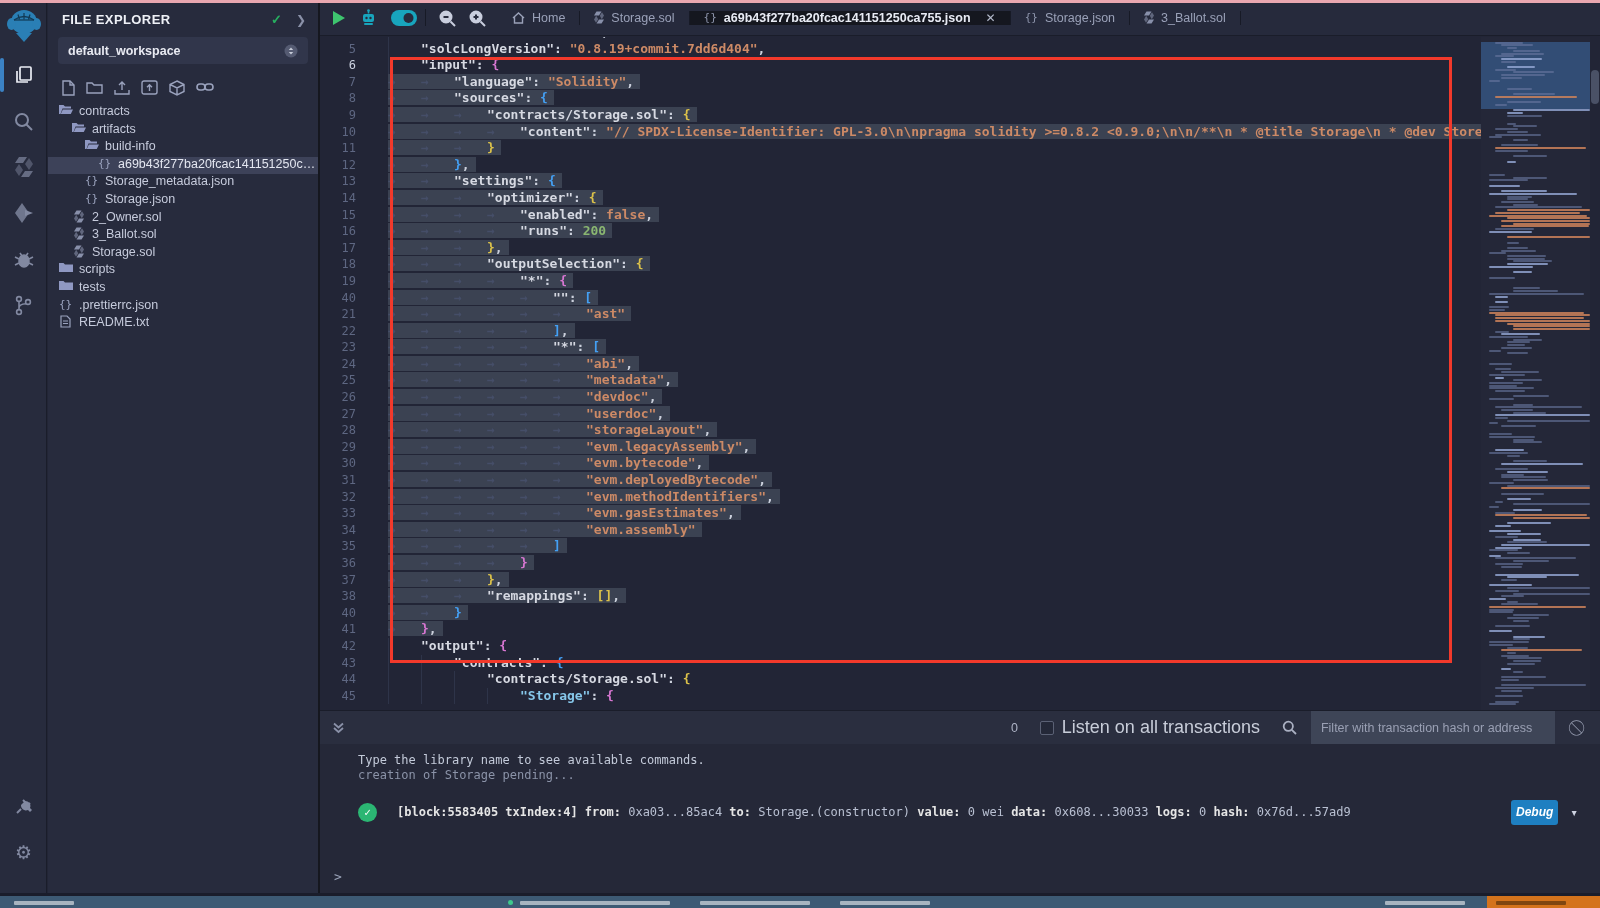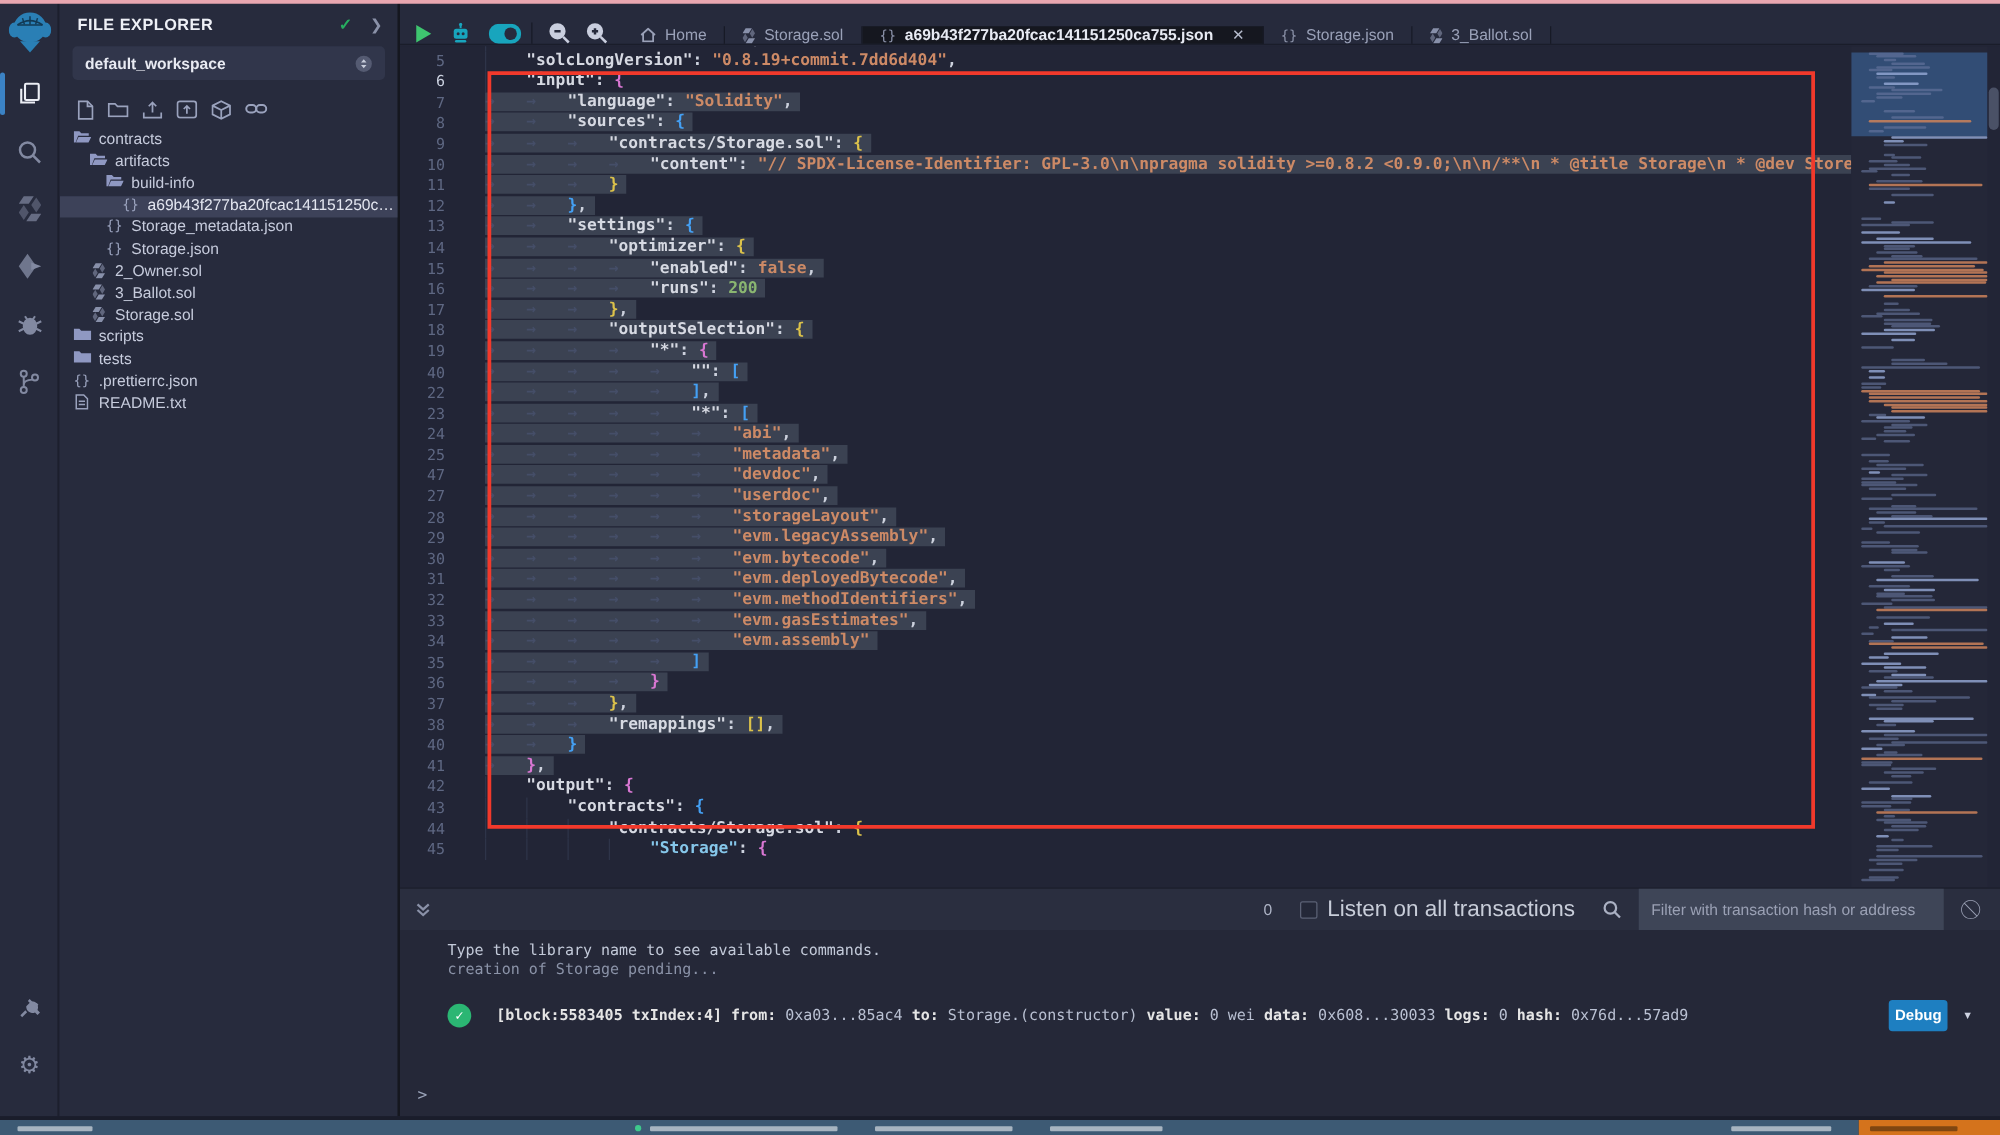--- a/index.html
+++ b/index.html
@@ -38,21 +38,21 @@
   .tree-row.selected { background:#3d4259; color:#e3e6f0; }
   .tree-ico { width:15px; display:inline-flex; justify-content:center; margin-right:6px; color:#8f98c2; flex:none; }
   .tree-ico.json { color:#9aa2bd; font-family:"DejaVu Sans Mono", monospace; font-size:11px; }
   .tree-label { overflow:hidden; text-overflow:ellipsis; }
 
   
   .main { position:absolute; left:320px; top:0; width:1280px; height:893px; background:#222536; }
 
   
   .tabbar { position:absolute; left:0; top:0; width:1280px; height:36px; background:#262a3c;
-    border-bottom:1px solid #1a1d2a; display:flex; align-items:flex-end; z-index:10; }
+    border-bottom:1px solid #1a1d2a; display:flex; align-items:center; z-index:10; }
   .tb-icons { display:flex; align-items:center; padding:0 8px 0 12px; gap:14px; border-right:1px solid #171a26; }
   .tb-icons2 { display:flex; align-items:center; padding:0 12px; gap:12px; }
   .tab { display:flex; align-items:center; gap:7px; padding:0 14px; font-size:12.5px; color:#9aa1b8;
     border-right:1px solid #171a26; cursor:pointer; white-space:nowrap; }
   .tab.active { background:#15171f; color:#e8ebf4; font-weight:bold; }
   .tab .ticon { font-family:"DejaVu Sans Mono", monospace; font-size:11px; color:#8d94ab; font-weight:normal; }
   .tab .close { margin-left:8px; color:#b6bccd; font-size:12px; font-weight:normal; }
 
   
   .editor { position:absolute; left:0; top:37px; width:1280px; height:673px; overflow:hidden; background:#222536; }
@@ -93,21 +93,21 @@
   .filter::placeholder { color:#9aa0b4; }
   .ban { margin:0 14px 0 12px; color:#9aa0b4; font-size:15px; cursor:pointer; }
   .srch { color:#aab0c2; margin-left:4px; }
   .term-msg { position:absolute; left:38px; font-size:12px; white-space:pre; }
   .tx-row { position:absolute; left:38px; top:87px; width:1230px; height:28px; display:flex; align-items:center; }
   .tx-ok { width:19px; height:19px; border-radius:50%; background:#2bb673; color:#fff; font-size:11px;
     display:flex; align-items:center; justify-content:center; margin-right:20px; flex:none; }
   .tx-text { font-size:12px; color:#b9c0d2; white-space:pre; overflow:hidden; flex:1; }
   .tx-text b { color:#e5e5e5; }
   .debug-btn { width:47px; height:25px; background:#1e7fc1; color:#fff; border:none; border-radius:3px;
-    font-size:12px; font-weight:bold; font-family:"Liberation Sans", sans-serif; cursor:pointer; flex:none; }
+    font-size:12px; font-weight:bold; font-family:"Liberation Sans", sans-serif; cursor:pointer; flex:none;font-style:italic; }
   .tx-chev { color:#cfd4e2; margin:0 10px 0 12px; font-size:13px; cursor:pointer; }
   .prompt { position:absolute; left:14px; top:158px; color:#9aa3b8; font-size:13px; }
 
   
   .statusbar { position:absolute; left:0; top:893px; width:1600px; height:15px; background:#1a1d2b; z-index:50; }
   .sb-teal { position:absolute; left:0; top:3px; width:1487px; height:12px; background:#3d5a74; }
   .sb-orange { position:absolute; left:1487px; top:3px; width:113px; height:12px; background:#d4731c; }
   .sb-frag { position:absolute; top:8px; height:4px; background:rgba(255,255,255,.55); border-radius:1px; }
   .sb-dot { position:absolute; top:7px; width:5px; height:5px; border-radius:50%; background:#3ec98c; }
   svg { display:block; }
@@ -446,25 +446,26 @@
         <div class="line"><span class="ln">11</span><span class="lc"><span class="sel"><span class="ind">→</span><span class="ind">→</span><span class="ind">→</span><span class="y">}</span></span></span></div>
         <div class="line"><span class="ln">12</span><span class="lc"><span class="sel"><span class="ind">→</span><span class="ind">→</span><span class="u">}</span><span class="w">,</span></span></span></div>
         <div class="line"><span class="ln">13</span><span class="lc"><span class="sel"><span class="ind">→</span><span class="ind">→</span><span class="k">"settings"</span><span class="w">: </span><span class="u">{</span></span></span></div>
         <div class="line"><span class="ln">14</span><span class="lc"><span class="sel"><span class="ind">→</span><span class="ind">→</span><span class="ind">→</span><span class="k">"optimizer"</span><span class="w">: </span><span class="y">{</span></span></span></div>
         <div class="line"><span class="ln">15</span><span class="lc"><span class="sel"><span class="ind">→</span><span class="ind">→</span><span class="ind">→</span><span class="ind">→</span><span class="k">"enabled"</span><span class="w">: </span><span class="o">false</span><span class="w">,</span></span></span></div>
         <div class="line"><span class="ln">16</span><span class="lc"><span class="sel"><span class="ind">→</span><span class="ind">→</span><span class="ind">→</span><span class="ind">→</span><span class="k">"runs"</span><span class="w">: </span><span class="m">200</span></span></span></div>
         <div class="line"><span class="ln">17</span><span class="lc"><span class="sel"><span class="ind">→</span><span class="ind">→</span><span class="ind">→</span><span class="y">}</span><span class="w">,</span></span></span></div>
         <div class="line"><span class="ln">18</span><span class="lc"><span class="sel"><span class="ind">→</span><span class="ind">→</span><span class="ind">→</span><span class="k">"outputSelection"</span><span class="w">: </span><span class="y">{</span></span></span></div>
         <div class="line"><span class="ln">19</span><span class="lc"><span class="sel"><span class="ind">→</span><span class="ind">→</span><span class="ind">→</span><span class="ind">→</span><span class="k">"*"</span><span class="w">: </span><span class="p">{</span></span></span></div>
         <div class="line"><span class="ln">40</span><span class="lc"><span class="sel"><span class="ind">→</span><span class="ind">→</span><span class="ind">→</span><span class="ind">→</span><span class="ind">→</span><span class="k">""</span><span class="w">: </span><span class="u">[</span></span></span></div>
+        <div class="line"><span class="ln">21</span><span class="lc"><span class="sel"><span class="ind">→</span><span class="ind">→</span><span class="ind">→</span><span class="ind">→</span><span class="ind">→</span><span class="ind">→</span><span class="s">"ast"</span></span></span></div>
         <div class="line"><span class="ln">22</span><span class="lc"><span class="sel"><span class="ind">→</span><span class="ind">→</span><span class="ind">→</span><span class="ind">→</span><span class="ind">→</span><span class="u">]</span><span class="w">,</span></span></span></div>
         <div class="line"><span class="ln">23</span><span class="lc"><span class="sel"><span class="ind">→</span><span class="ind">→</span><span class="ind">→</span><span class="ind">→</span><span class="ind">→</span><span class="k">"*"</span><span class="w">: </span><span class="u">[</span></span></span></div>
         <div class="line"><span class="ln">24</span><span class="lc"><span class="sel"><span class="ind">→</span><span class="ind">→</span><span class="ind">→</span><span class="ind">→</span><span class="ind">→</span><span class="ind">→</span><span class="s">"abi"</span><span class="w">,</span></span></span></div>
         <div class="line"><span class="ln">25</span><span class="lc"><span class="sel"><span class="ind">→</span><span class="ind">→</span><span class="ind">→</span><span class="ind">→</span><span class="ind">→</span><span class="ind">→</span><span class="s">"metadata"</span><span class="w">,</span></span></span></div>
-        <div class="line"><span class="ln">47</span><span class="lc"><span class="sel"><span class="ind">→</span><span class="ind">→</span><span class="ind">→</span><span class="ind">→</span><span class="ind">→</span><span class="ind">→</span><span class="s">"devdoc"</span><span class="w">,</span></span></span></div>
+        <div class="line"><span class="ln">26</span><span class="lc"><span class="sel"><span class="ind">→</span><span class="ind">→</span><span class="ind">→</span><span class="ind">→</span><span class="ind">→</span><span class="ind">→</span><span class="s">"devdoc"</span><span class="w">,</span></span></span></div>
         <div class="line"><span class="ln">27</span><span class="lc"><span class="sel"><span class="ind">→</span><span class="ind">→</span><span class="ind">→</span><span class="ind">→</span><span class="ind">→</span><span class="ind">→</span><span class="s">"userdoc"</span><span class="w">,</span></span></span></div>
         <div class="line"><span class="ln">28</span><span class="lc"><span class="sel"><span class="ind">→</span><span class="ind">→</span><span class="ind">→</span><span class="ind">→</span><span class="ind">→</span><span class="ind">→</span><span class="s">"storageLayout"</span><span class="w">,</span></span></span></div>
         <div class="line"><span class="ln">29</span><span class="lc"><span class="sel"><span class="ind">→</span><span class="ind">→</span><span class="ind">→</span><span class="ind">→</span><span class="ind">→</span><span class="ind">→</span><span class="s">"evm.legacyAssembly"</span><span class="w">,</span></span></span></div>
         <div class="line"><span class="ln">30</span><span class="lc"><span class="sel"><span class="ind">→</span><span class="ind">→</span><span class="ind">→</span><span class="ind">→</span><span class="ind">→</span><span class="ind">→</span><span class="s">"evm.bytecode"</span><span class="w">,</span></span></span></div>
         <div class="line"><span class="ln">31</span><span class="lc"><span class="sel"><span class="ind">→</span><span class="ind">→</span><span class="ind">→</span><span class="ind">→</span><span class="ind">→</span><span class="ind">→</span><span class="s">"evm.deployedBytecode"</span><span class="w">,</span></span></span></div>
         <div class="line"><span class="ln">32</span><span class="lc"><span class="sel"><span class="ind">→</span><span class="ind">→</span><span class="ind">→</span><span class="ind">→</span><span class="ind">→</span><span class="ind">→</span><span class="s">"evm.methodIdentifiers"</span><span class="w">,</span></span></span></div>
         <div class="line"><span class="ln">33</span><span class="lc"><span class="sel"><span class="ind">→</span><span class="ind">→</span><span class="ind">→</span><span class="ind">→</span><span class="ind">→</span><span class="ind">→</span><span class="s">"evm.gasEstimates"</span><span class="w">,</span></span></span></div>
         <div class="line"><span class="ln">34</span><span class="lc"><span class="sel"><span class="ind">→</span><span class="ind">→</span><span class="ind">→</span><span class="ind">→</span><span class="ind">→</span><span class="ind">→</span><span class="s">"evm.assembly"</span></span></span></div>
         <div class="line"><span class="ln">35</span><span class="lc"><span class="sel"><span class="ind">→</span><span class="ind">→</span><span class="ind">→</span><span class="ind">→</span><span class="ind">→</span><span class="u">]</span></span></span></div>
         <div class="line"><span class="ln">36</span><span class="lc"><span class="sel"><span class="ind">→</span><span class="ind">→</span><span class="ind">→</span><span class="ind">→</span><span class="p">}</span></span></span></div>

